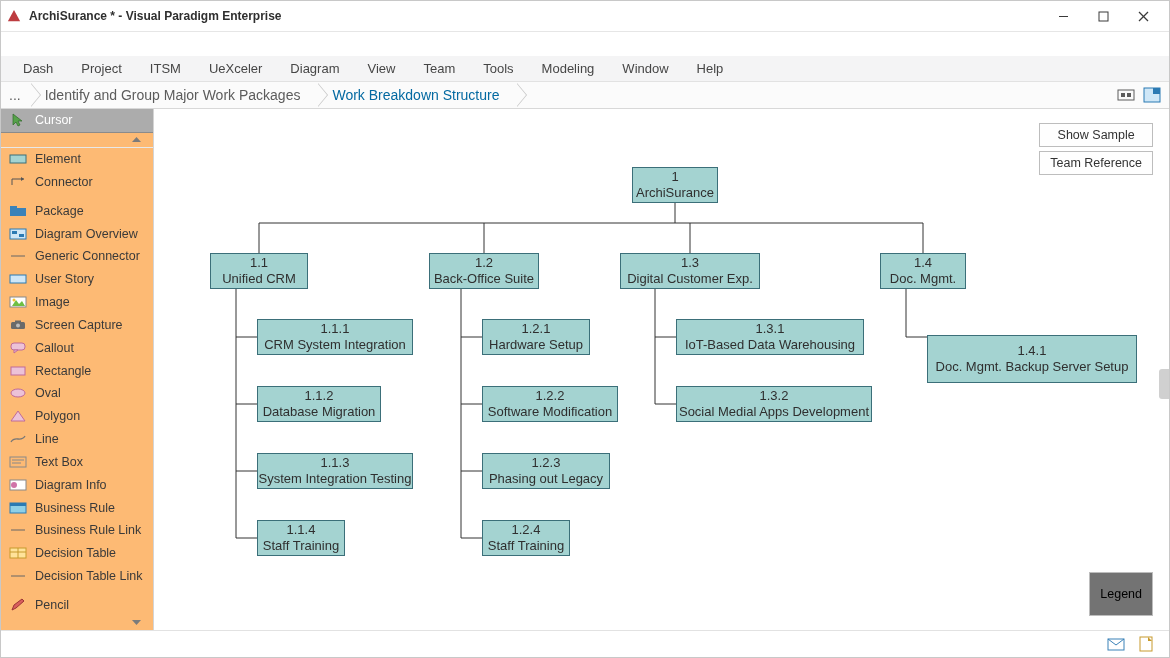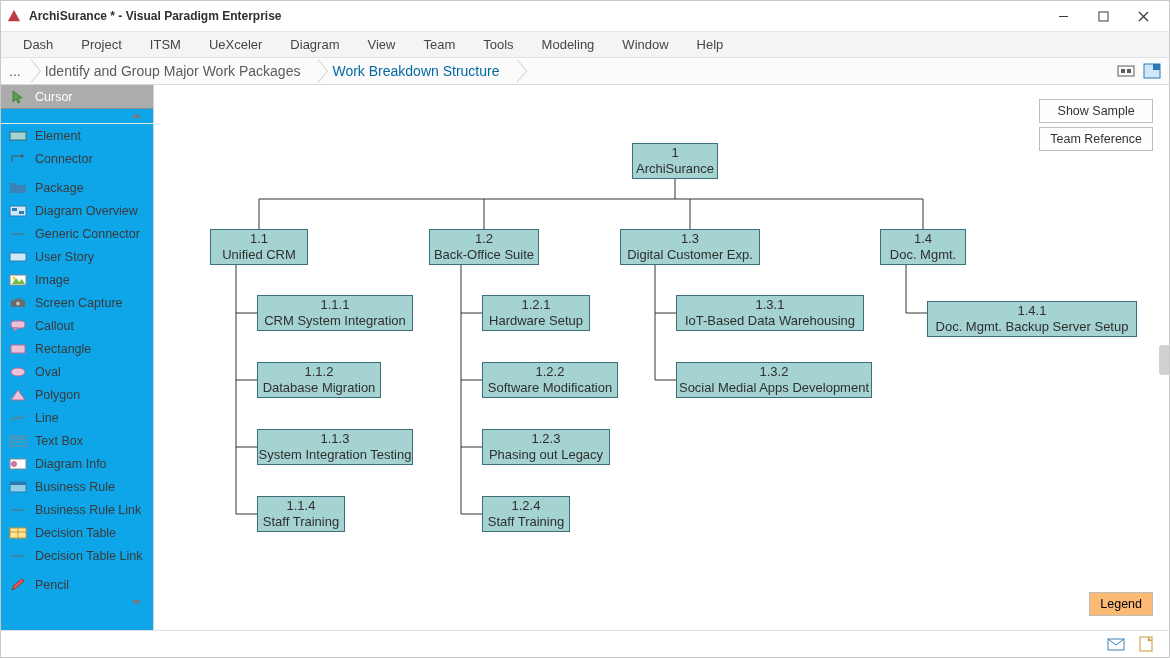--- a/index.html
+++ b/index.html
@@ -15,50 +15,50 @@
   html,body{margin:0;padding:0;font-family:"Segoe UI",Arial,sans-serif;font-size:13px;color:var(--text);background:#ffffff;}
   .window{width:1170px;height:658px;border:1px solid #c8c8c8;box-sizing:border-box;position:relative;display:flex;flex-direction:column;overflow:hidden;}
   
   .titlebar{height:30px;display:flex;align-items:center;padding:0 6px;border-bottom:1px solid #e6e6e6;}
   .titlebar .app-icon{width:14px;height:14px;margin-right:8px;}
   .titlebar .title{font-weight:600;font-size:12px;}
   .titlebar .spacer{flex:1;}
   .winbtn{width:40px;height:30px;display:flex;align-items:center;justify-content:center;}
   .winbtn svg{width:11px;height:11px;}
   
-  .menubar{height:25px;background:var(--menubar-bg);border-bottom:1px solid #e2e2e2;display:flex;align-items:stretch;padding:0 8px;}
+  .menubar{height:25px;background:var(--menubar-bg);border-bottom:1px solid #e2e2e2;display:flex;align-items:stretch;padding:0 8px;margin-top:24px;}
   .menubar .menu-item{padding:0 14px;display:flex;align-items:center;color:#464646;}
   
   .breadcrumb-bar{height:26px;background:#fbfbfb;border-bottom:1px solid #d8d8d8;display:flex;align-items:center;overflow:hidden;}
   .crumb{position:relative;height:26px;display:flex;align-items:center;padding:0 18px 0 14px;color:#5c5c5c;font-size:14px;}
   .crumb.current{color:#0369a1;}
   .crumb::after{content:"";position:absolute;right:-9px;top:2px;width:0;height:0;border-top:11px solid transparent;border-bottom:11px solid transparent;border-left:9px solid #fbfbfb;z-index:2;}
   .crumb::before{content:"";position:absolute;right:-10px;top:1px;width:0;height:0;border-top:12px solid transparent;border-bottom:12px solid transparent;border-left:10px solid #c7c7c7;z-index:1;}
   .crumb.small{padding:0 10px 0 8px;}
   .bc-spacer{flex:1;}
   .bc-icons{display:flex;align-items:center;gap:8px;padding-right:8px;}
   .bc-icons .ic{width:18px;height:18px;display:flex;align-items:center;justify-content:center;}
   
   .body{flex:1;display:flex;min-height:0;}
   
-  .palette{width:152px;background:#0ea5e9;border-right:1px solid #d4d4d4;display:flex;flex-direction:column;overflow:hidden;}
+  .palette{width:152px;background:#fdba74;border-right:1px solid #d4d4d4;display:flex;flex-direction:column;overflow:hidden;}
   .pal-item{height:23px;display:flex;align-items:center;gap:8px;padding:0 8px;font-size:12.5px;color:#3a3a3a;}
   .pal-item.selected{background:var(--toolbar-sel);color:#ffffff;border-bottom:1px solid #8b8b8b;}
   .pal-item .pic{width:18px;height:14px;display:flex;align-items:center;justify-content:center;}
   .pal-collapse{height:14px;display:flex;align-items:center;justify-content:flex-end;padding-right:12px;color:#7b7b7b;border-bottom:1px solid #e8e8e8;}
   .pal-sep{height:6px;}
   
   .canvas-wrap{flex:1;position:relative;background:#ffffff;overflow:hidden;}
   .canvas{position:absolute;inset:0;}
   .node{position:absolute;background:var(--node-fill);border:1px solid var(--node-border);box-sizing:border-box;text-align:center;display:flex;flex-direction:column;align-items:center;justify-content:center;font-size:13px;line-height:1.25;}
   .node .id{font-size:13px;}
   
   .float-buttons{position:absolute;top:14px;right:16px;display:flex;flex-direction:column;gap:4px;}
   .fbtn{border:1px solid #bdbdbd;background:#fefefe;padding:4px 10px;font-size:12.5px;color:#333;}
-  .legend-btn{position:absolute;right:16px;bottom:14px;border:1px solid #bdbdbd;background:#fdba74;padding:4px 10px;font-size:12.5px;}
+  .legend-btn{position:absolute;right:16px;bottom:14px;border:1px solid #bdbdbd;background:#737373;padding:14px 10px;font-size:12.5px;}
   
   .scroll-hint{position:absolute;right:0;top:260px;width:10px;height:30px;background:#d0d0d0;border-radius:3px 0 0 3px;}
   
   .statusbar{height:26px;border-top:1px solid #e2e2e2;display:flex;align-items:center;justify-content:flex-end;gap:12px;padding:0 14px;}
   .statusbar .sic{width:18px;height:16px;display:flex;align-items:center;justify-content:center;}
   
   svg{display:block;}
 </style>
 </head>
 <body>
@@ -421,21 +421,21 @@
 
         <div class="node" style="left:522px;top:210px;width:188px;height:36px">
             <span class="id">1.3.1</span>
             <span>IoT-Based Data Warehousing</span>
           </div>
         <div class="node" style="left:522px;top:277px;width:196px;height:36px">
             <span class="id">1.3.2</span>
             <span>Social Medial Apps Development</span>
           </div>
 
-        <div class="node" style="left:773px;top:216px;width:210px;height:36px">
+        <div class="node" style="left:773px;top:226px;width:210px;height:48px">
             <span class="id">1.4.1</span>
             <span>Doc. Mgmt. Backup Server Setup</span>
           </div>
       </div>
 
       <div class="float-buttons">
         <button class="fbtn">Show Sample</button>
         <button class="fbtn">Team Reference</button>
       </div>
 

